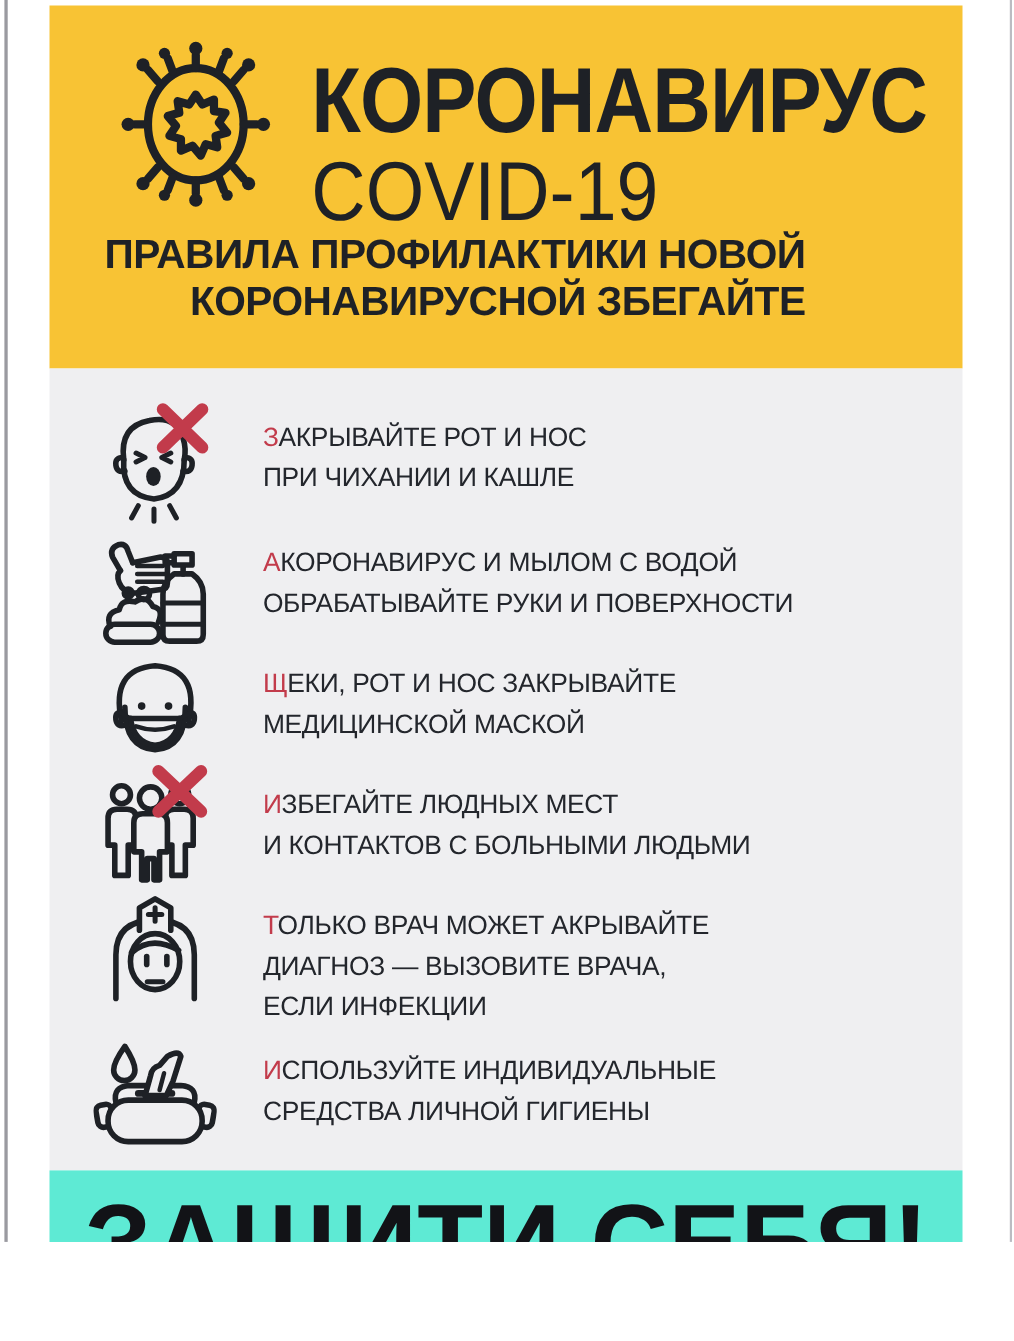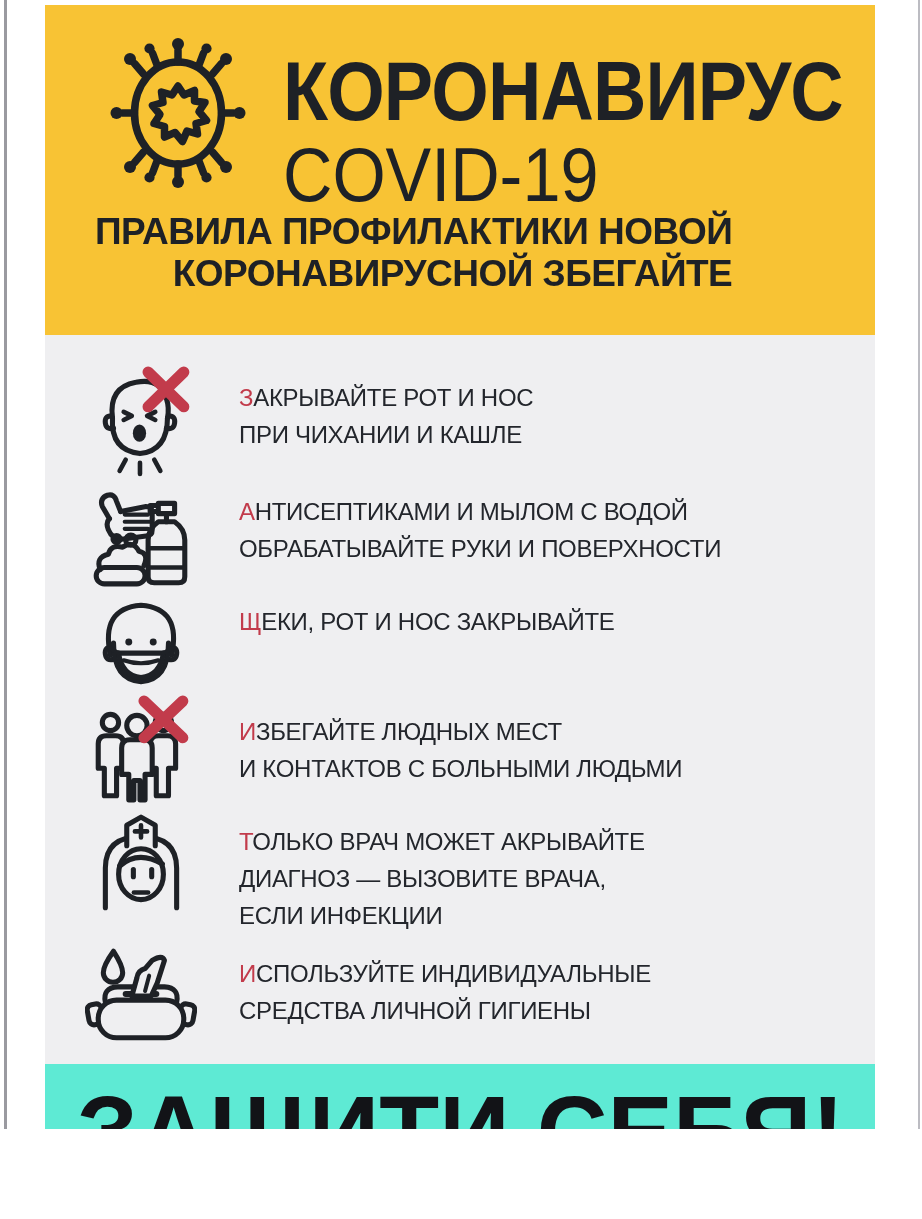--- a/index.html
+++ b/index.html
@@ -128,21 +128,21 @@
             <path d="M72 40 H88 Q 98 47 98 58 V94 Q 98 100 92 100 H68 Q 62 100 62 94 V58 Q 62 47 72 40 Z"></path>
             <path d="M62 66 H98 M62 85 H98" style="stroke-width:4.5"></path>
             <path d="M15 87 Q 10 75 23 72 Q 25 62 37 65 Q 47 58 53 69 Q 63 71 58 83"></path>
             <rect x="11" y="85" width="48" height="16" rx="8"></rect>
             <circle cx="45" cy="58" r="5"></circle>
             <circle cx="31" cy="57" r="3.5"></circle>
           </g>
         </svg>
       </div>
       <div class="rule-text" style="top:158px">
-        <div><span class="lead">А</span><span>НТИСЕПТИКАМИ И МЫЛОМ С ВОДОЙ</span></div>
+        <div><span class="lead">А</span><span>КОРОНАВИРУС И МЫЛОМ С ВОДОЙ</span></div>
         <div>ОБРАБАТЫВАЙТЕ РУКИ И ПОВЕРХНОСТИ</div>
       </div>
 
       <div class="rule-icon" style="top:255px">
         <svg viewBox="0 0 110 110" width="112" height="112">
           <g class="ink">
             <path d="M25 64 Q 15 18 55 15 Q 95 18 85 64"></path>
             <path d="M26 56 Q 19 56 20 63 Q 21 70 28 68"></path>
             <path d="M84 56 Q 91 56 90 63 Q 89 70 82 68"></path>
             <path d="M28 52 Q 28 88 55 90 Q 82 88 82 52"></path>
@@ -150,20 +150,21 @@
             <path d="M33 62 Q 36 84 55 86 Q 74 84 77 62"></path>
             <path d="M38 69 Q 55 75 72 69" style="stroke-width:4"></path>
             <path d="M33 62 L24 57 M77 62 L86 57" style="stroke-width:4"></path>
           </g>
           <circle class="inkfill" cx="43" cy="51" r="3.4"></circle>
           <circle class="inkfill" cx="67" cy="51" r="3.4"></circle>
         </svg>
       </div>
       <div class="rule-text" style="top:268px">
         <div><span class="lead">Щ</span><span>ЕКИ, РОТ И НОС ЗАКРЫВАЙТЕ</span></div>
+        <div>МЕДИЦИНСКОЙ МАСКОЙ</div>
       </div>
 
       <div class="rule-icon" style="top:360px">
         <svg viewBox="0 0 110 110" width="112" height="112">
           <g class="ink">
             <circle class="knock" cx="25" cy="27" r="8"></circle>
             <path class="knock" d="M13 72 V48 Q 13 40 21 40 H30 Q 38 40 38 48 V72 H31 V99 H19 V72 Z"></path>
             <circle class="knock" cx="77" cy="27" r="8"></circle>
             <path class="knock" d="M64 72 V48 Q 64 40 72 40 H81 Q 89 40 89 48 V72 H82 V99 H70 V72 Z"></path>
             <circle class="knock" cx="51" cy="30" r="10"></circle>

